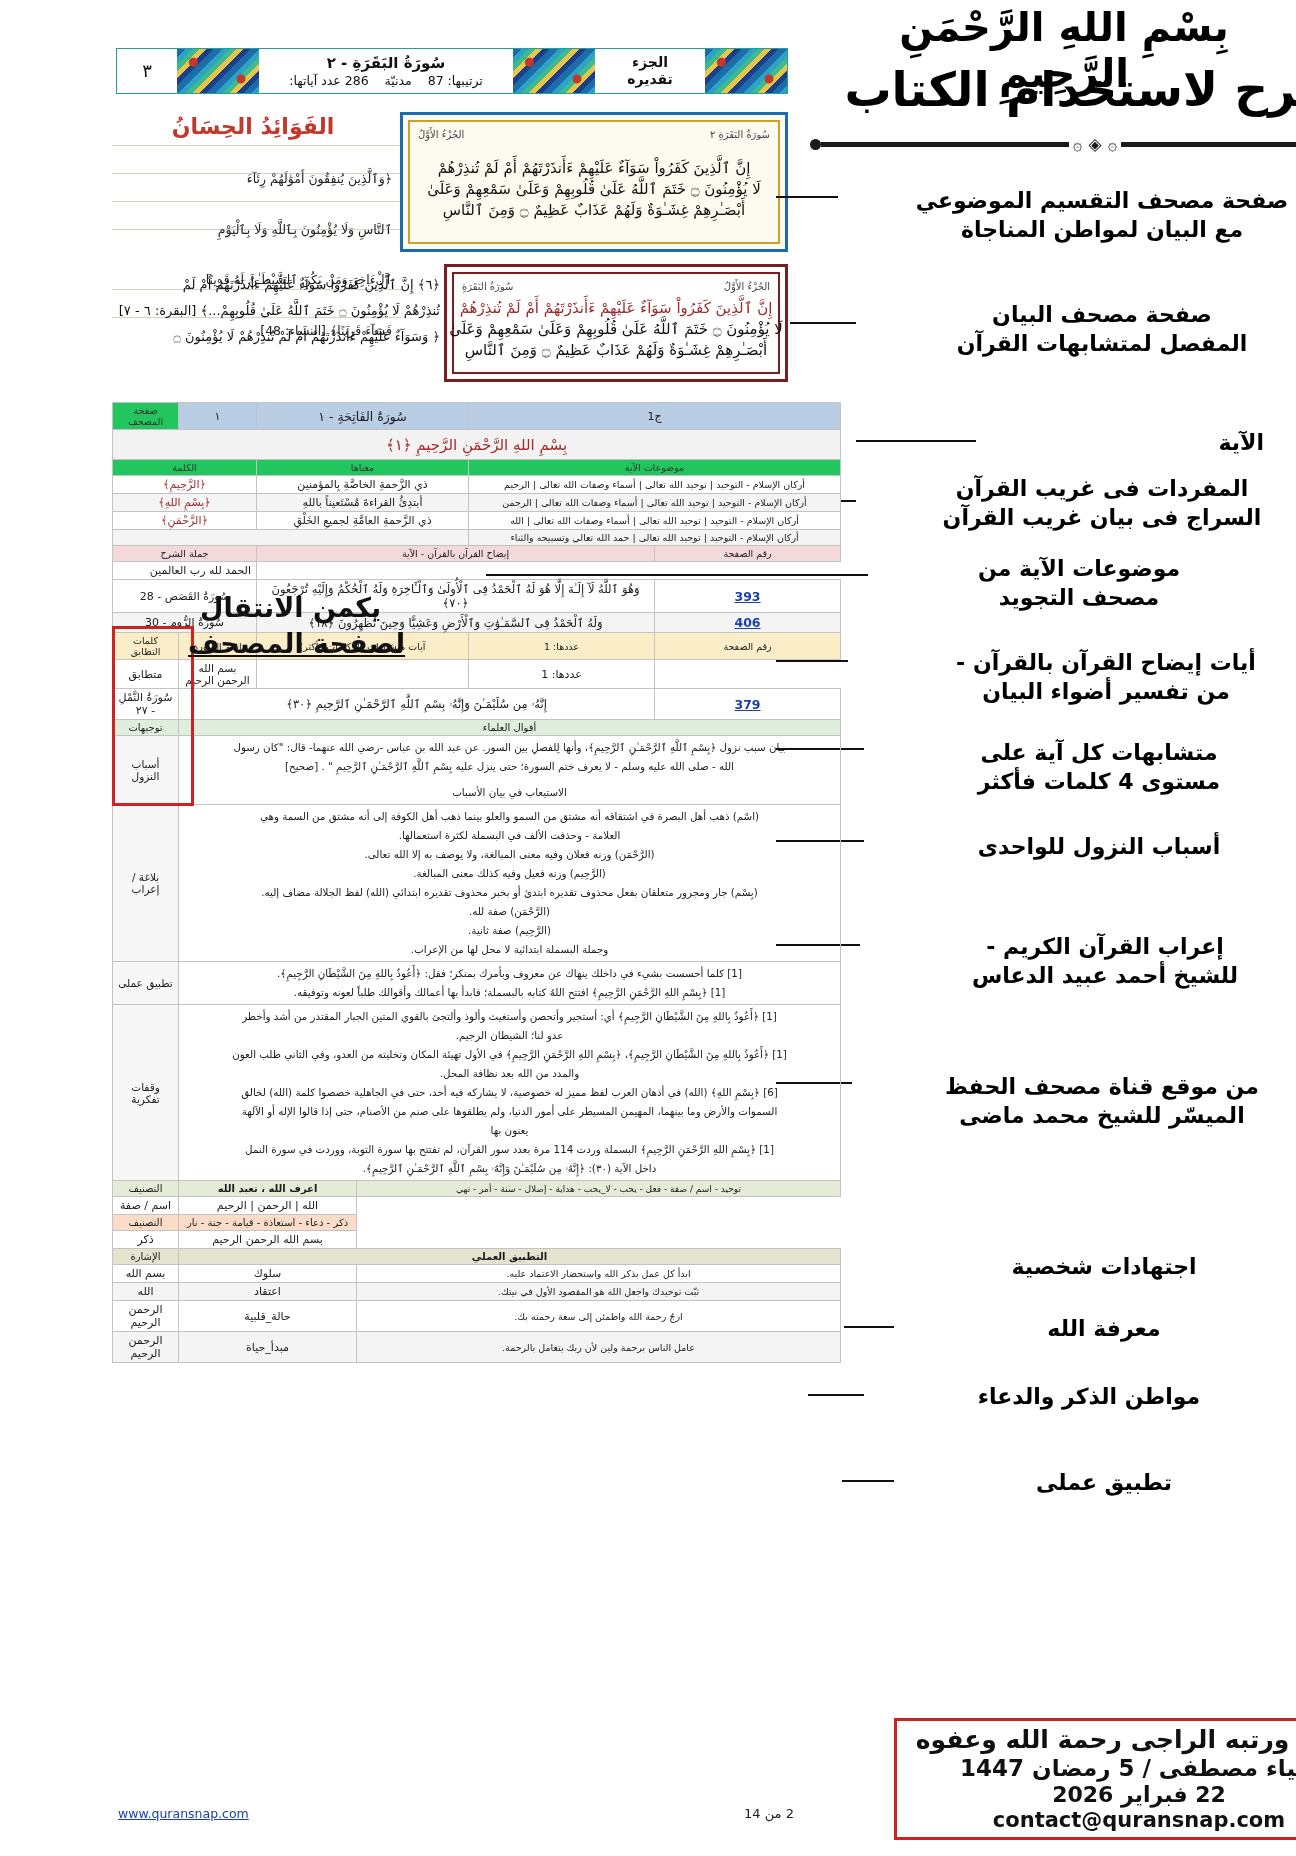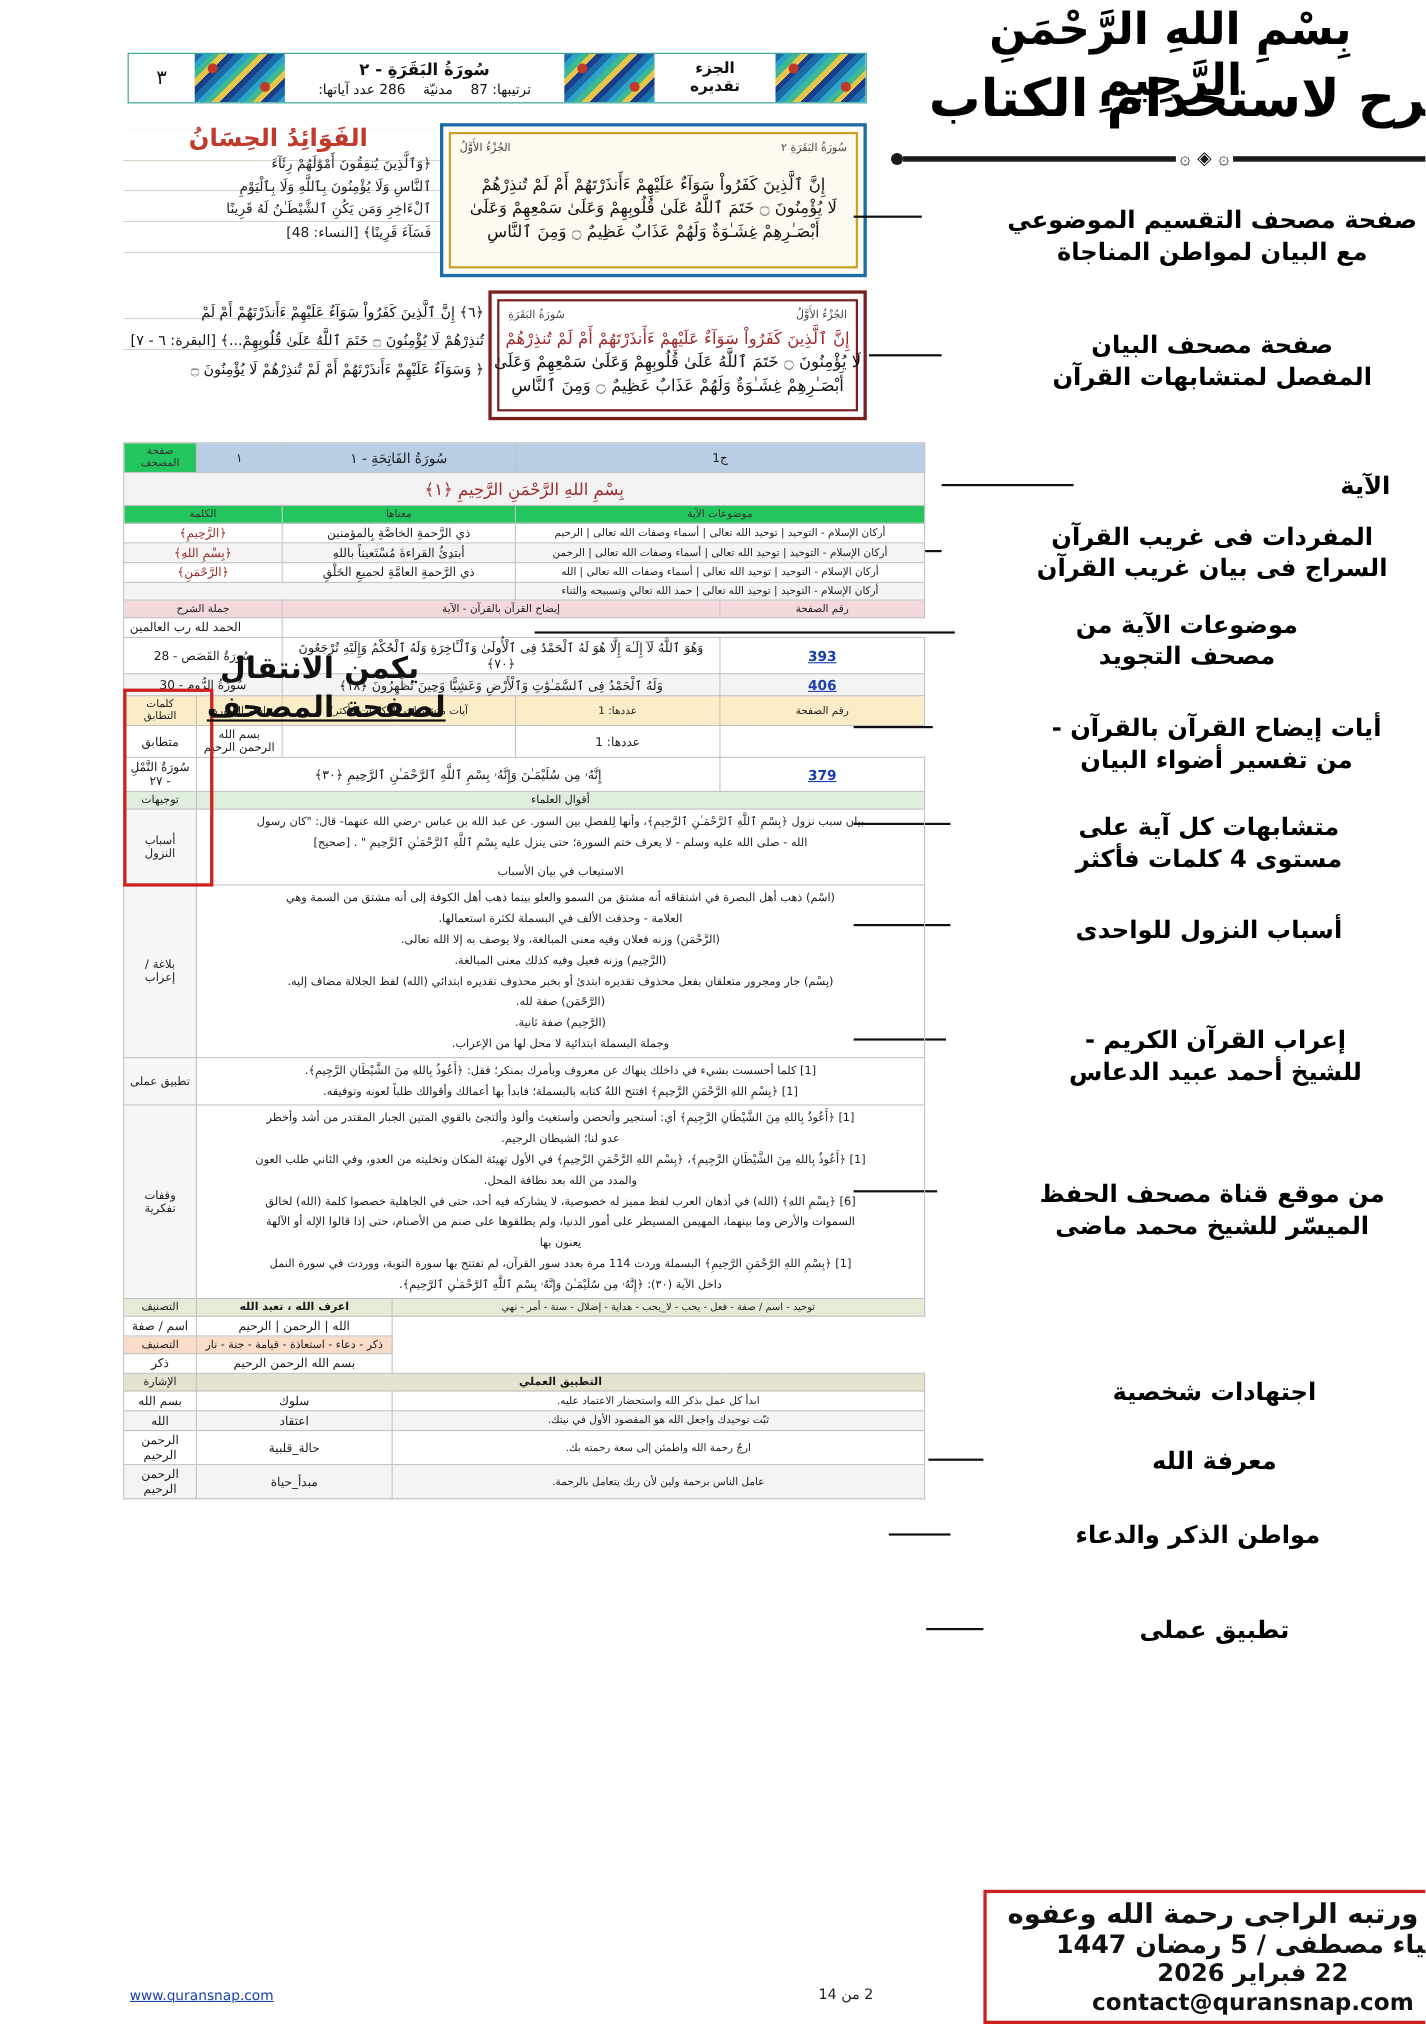--- a/index.html
+++ b/index.html
@@ -83,21 +83,21 @@
   .q-head {
     position: absolute; top: 2px; left: 0; right: 0; height: 20px;
     display: flex; align-items: center; justify-content: space-between;
     font-size: 10px; color: #444; padding: 0 8px; direction: rtl;
   }
 
   .tafsir-panel {
     position: absolute; direction: rtl; padding: 2px 6px;
   }
   .tafsir-title { color: #c0392b; font-size: 22px; font-weight: bold; text-align: center; }
-  .tafsir-line { font-size: 12.5px; color: #222; line-height: 1.65; text-align: justify; }
+  .tafsir-line { font-size: 12.5px; color: #222; line-height: 1.65; text-align: justify; margin-top: 30px; }
 
   .ruled-lines {
     position: absolute; left: 0; width: 300px;
     background: repeating-linear-gradient(#fff 0 27px, #d8d2c4 27px 28px);
   }
 
   .bayan-line { font-size: 13px; direction: rtl; line-height: 2.0; color: #111; }
 
   
   table.main {
@@ -367,21 +367,21 @@
     </tr>
 
     <tr>
       <td class="hdr-pink">رقم الصفحة</td>
       <td class="hdr-pink" colspan="3">إيضاح القرآن بالقرآن - الآية</td>
       <td class="hdr-pink" colspan="2">جملة الشرح</td>
     </tr>
     <tr>
       <td style="border:none"></td>
       <td colspan="3" style="border:none"></td>
-      <td colspan="2" class="cell-mean" style="text-align:left">الحمد لله رب العالمين</td>
+      <td colspan="2" class="cell-mean" style="text-align:right">الحمد لله رب العالمين</td>
     </tr>
     <tr>
       <td><span class="pagelink">393</span></td>
       <td colspan="3" class="verse-ref">وَهُوَ ٱللَّهُ لَآ إِلَـٰهَ إِلَّا هُوَ لَهُ ٱلْحَمْدُ فِى ٱلْأُولَىٰ وَٱلْـَٔاخِرَةِ وَلَهُ ٱلْحُكْمُ وَإِلَيْهِ تُرْجَعُونَ ﴿٧٠﴾</td>
       <td colspan="2" class="cell-mean">سُورَةُ القَصَص - 28</td>
     </tr>
     <tr class="zebra">
       <td><span class="pagelink">406</span></td>
       <td colspan="3" class="verse-ref">وَلَهُ ٱلْحَمْدُ فِى ٱلسَّمَـٰوَٰتِ وَٱلْأَرْضِ وَعَشِيًّا وَحِينَ تُظْهِرُونَ ﴿١٨﴾</td>
       <td colspan="2" class="cell-mean">سُورَةُ الرُّوم - 30</td>

